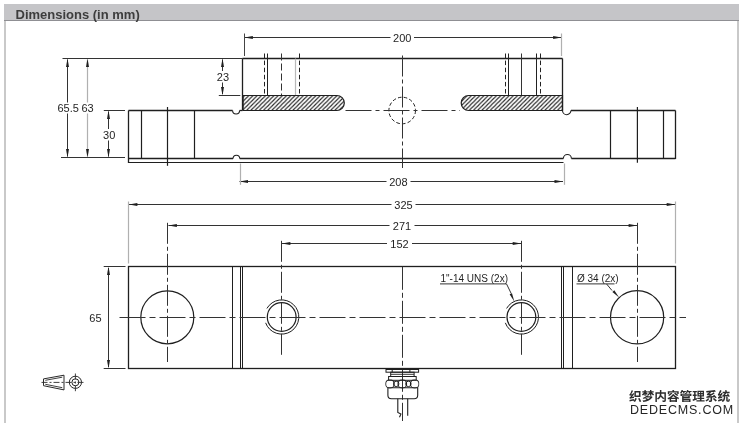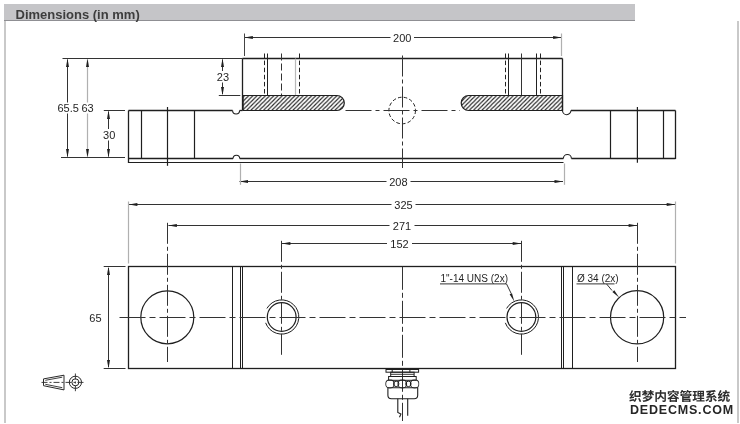--- a/index.html
+++ b/index.html
@@ -1,22 +1,22 @@
 <!DOCTYPE html>
 <html><head>
 <meta charset="utf-8">
 <style>
   html,body{margin:0;padding:0;background:#ffffff;width:740px;height:424px;overflow:hidden;}
   body{font-family:"Liberation Sans",sans-serif;position:relative;}
-  .hdr{position:absolute;left:4px;top:4px;width:631px;height:16px;background:#c5c5c8;border-bottom:1.5px solid #8f8f93;}
+  .hdr{position:absolute;left:4px;top:4px;width:735px;height:16px;background:#c5c5c8;border-bottom:1.5px solid #8f8f93;}
   .hdr span{position:absolute;left:11.5px;top:2.6px;font-size:13px;font-weight:bold;color:#3d3d3d;letter-spacing:0px;}
   .bl{position:absolute;left:4px;top:21px;width:2px;height:402px;background:#c9c9c9;}
   .br{position:absolute;left:737px;top:21px;width:2px;height:402px;background:#c9c9c9;}
   svg{position:absolute;left:0;top:0;}
-  .wm2{position:absolute;left:630px;top:403px;font-size:12.5px;font-weight:bold;color:#262626;letter-spacing:0.8px;
+  .wm2{position:absolute;left:630px;top:403px;font-size:12.5px;font-weight:normal;color:#262626;letter-spacing:0.8px;
        text-shadow:-1px 0 #fff,1px 0 #fff,0 -1px #fff,0 1px #fff;white-space:nowrap;}
 </style>
 </head>
 <body>
 
 <div class="hdr">
     <span>Dimensions (in mm)</span>
   </div>
 
 <div class="bl"></div>

